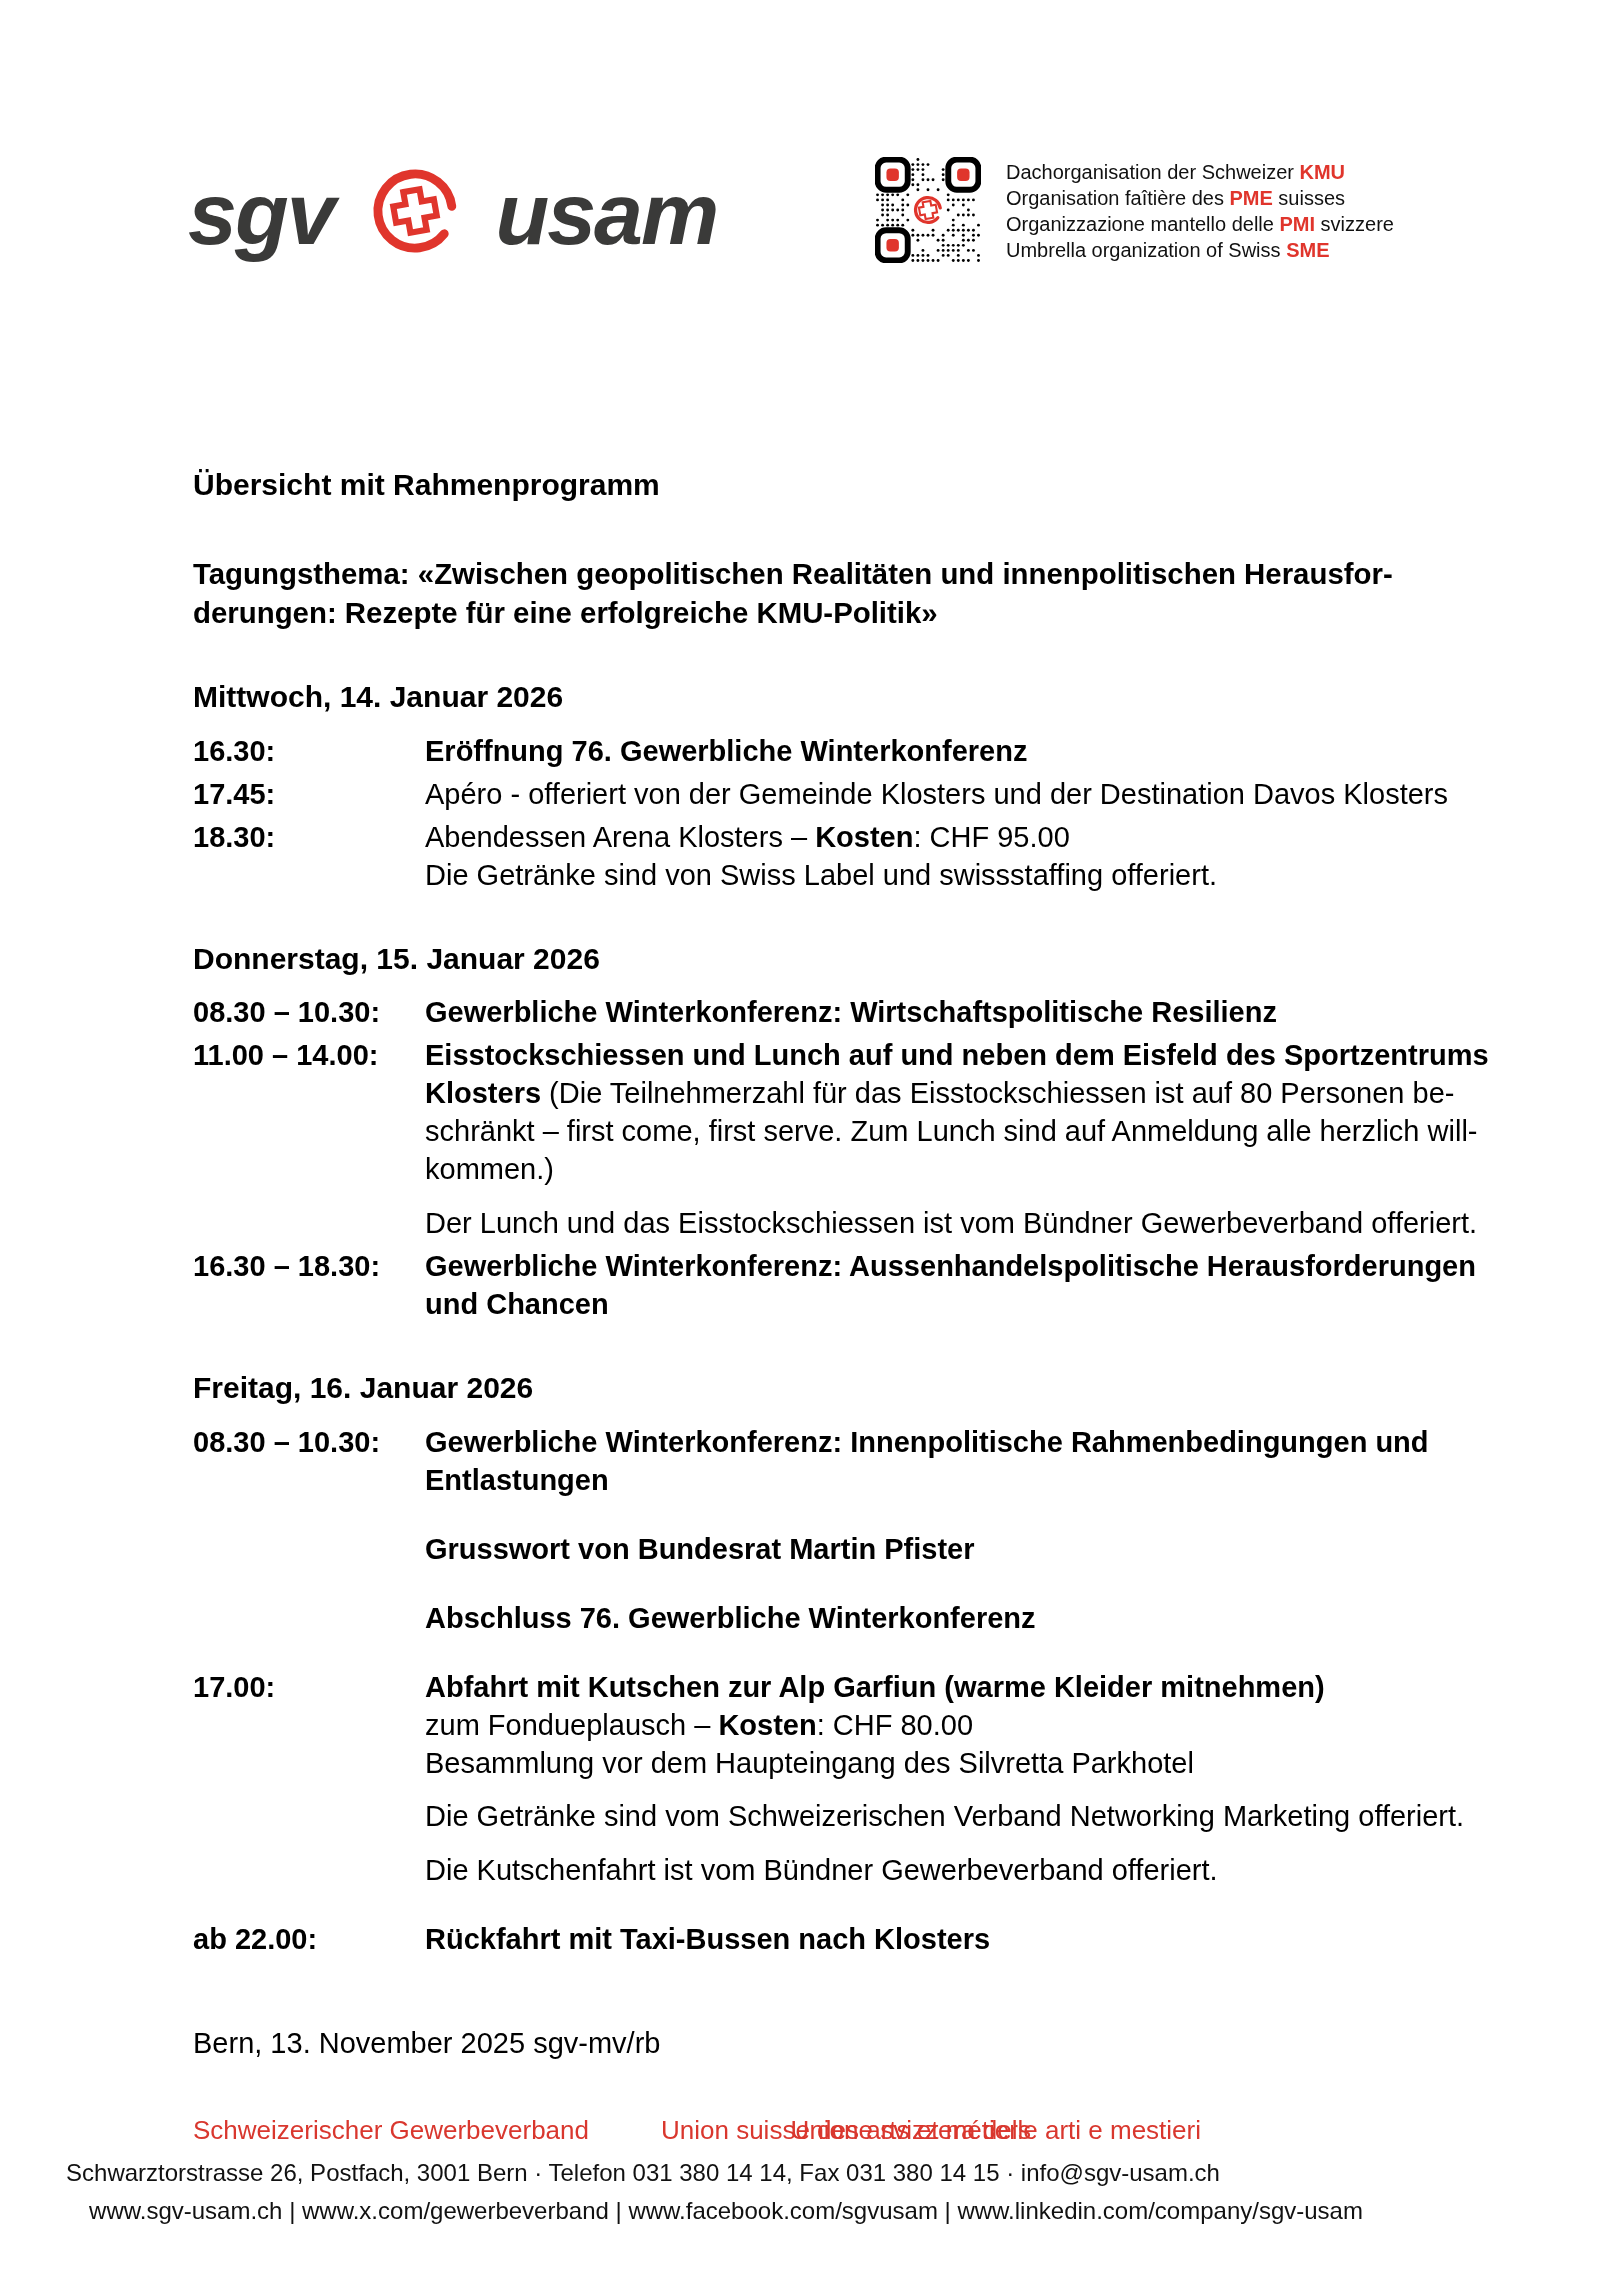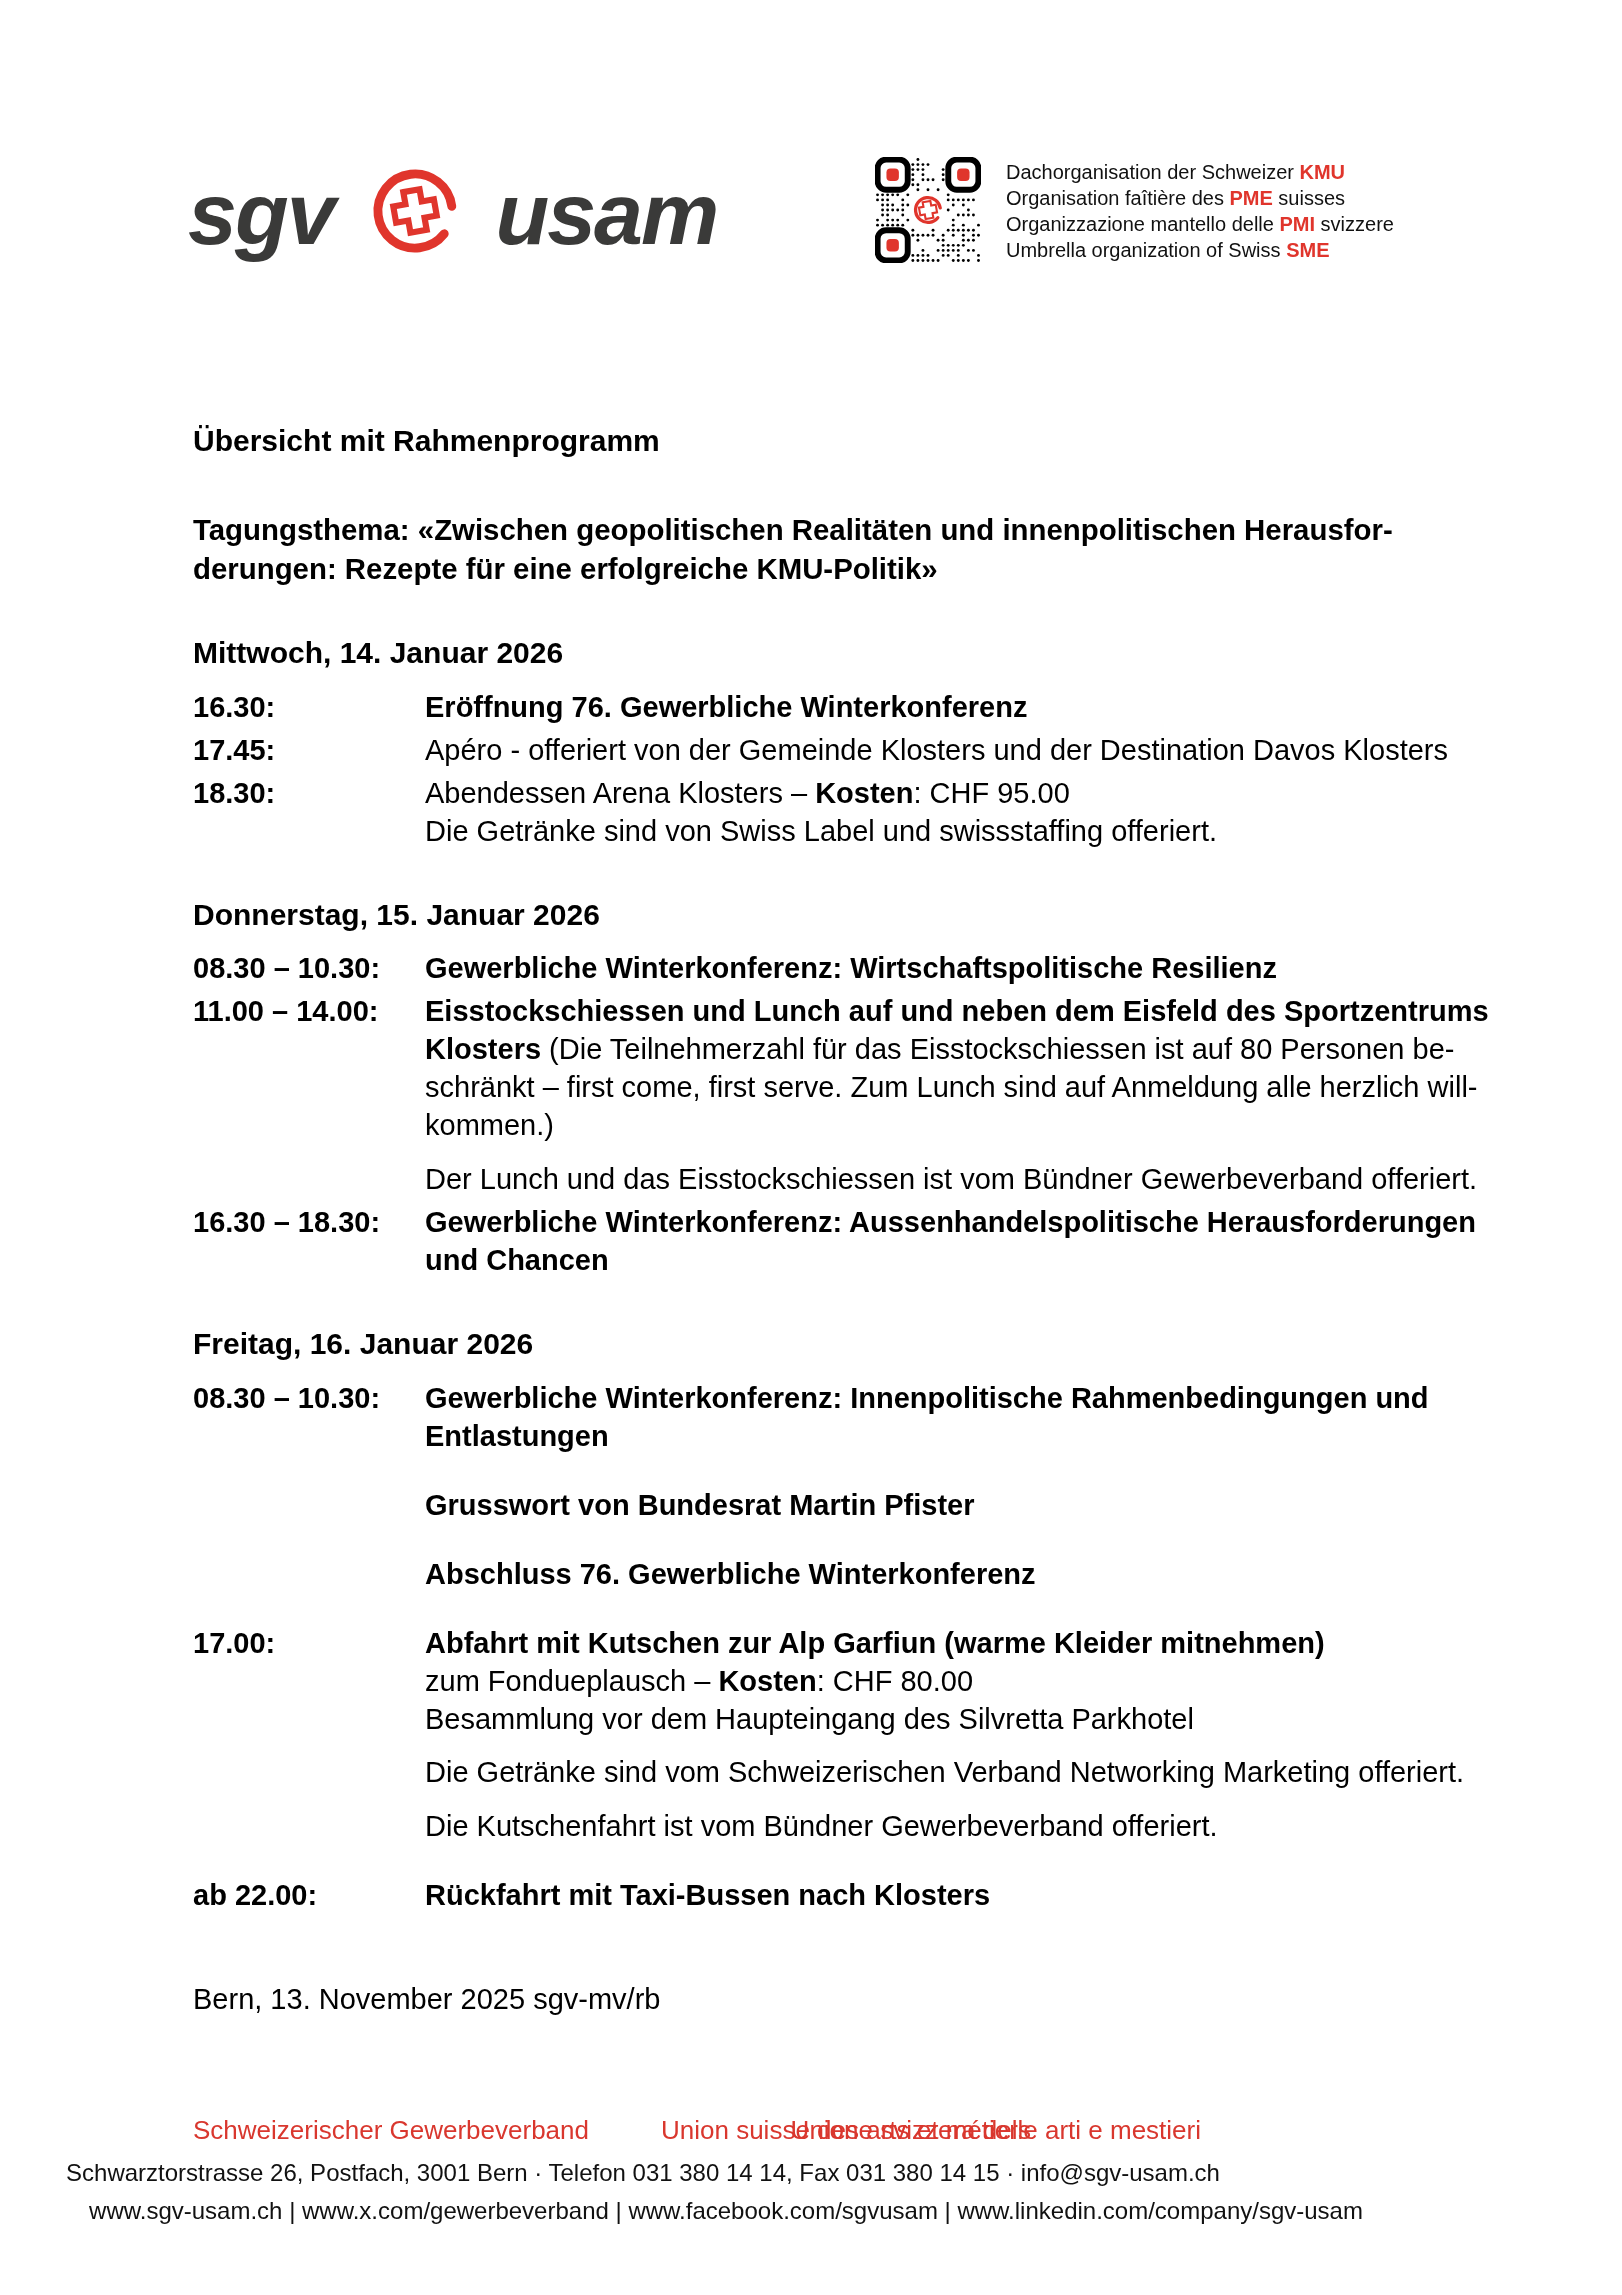--- a/index.html
+++ b/index.html
@@ -23,21 +23,21 @@
   .logo .mark{margin:0 3.9px;}
   .qr{position:absolute;left:875px;top:157px;}
   .orglines{
     position:absolute;left:1006px;top:159px;
     font-size:20px;line-height:26px;color:#111;
   }
   .orglines .red{color:#e0352c;font-weight:bold;}
   
   .main{position:absolute;left:193px;top:376px;width:1374px;}
   .title{font-size:30px;font-weight:bold;line-height:38px;white-space:pre;}
-  .subtitle{font-size:30px;font-weight:bold;line-height:38px;margin-top:46px;white-space:pre;}
+  .subtitle{font-size:30px;font-weight:bold;line-height:38px;margin-top:90px;white-space:pre;}
   .theme{font-size:29.4px;font-weight:bold;line-height:39px;margin-top:50px;white-space:pre-line;}
   .schedule-section{margin-top:46px;}
   .day-heading{font-size:30px;font-weight:bold;line-height:38px;margin-bottom:15.7px;white-space:pre;}
   .rows .row{display:flex;margin-top:5px;}
   .rows .row:first-child{margin-top:0;}
   .rows .row.sp{margin-top:31px;}
   .row .time{flex:0 0 232px;font-size:29px;font-weight:bold;line-height:38px;white-space:pre;}
   .row .desc{font-size:29px;line-height:38px;}
   .row .desc span{white-space:pre;}
   .row .desc .b{font-weight:bold;}

